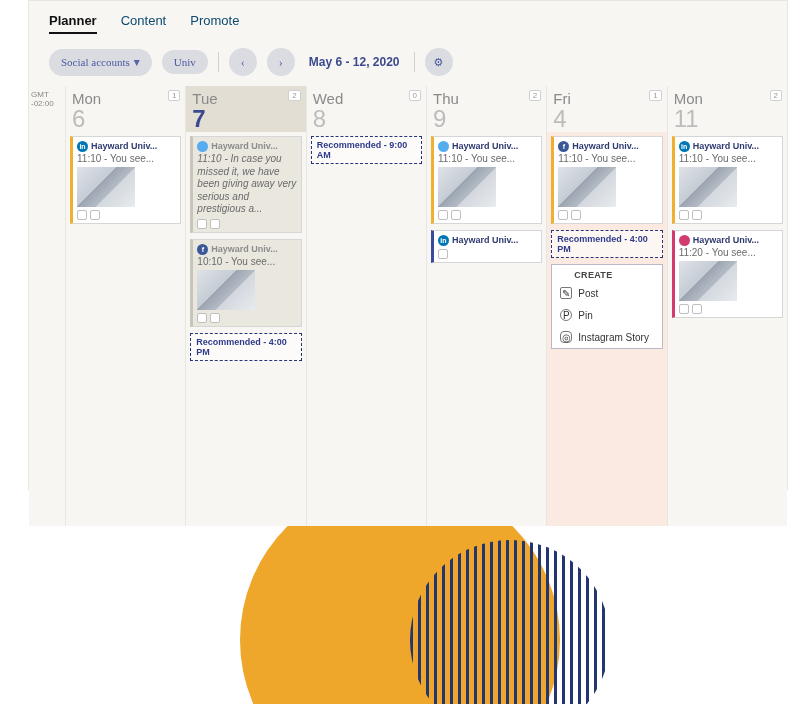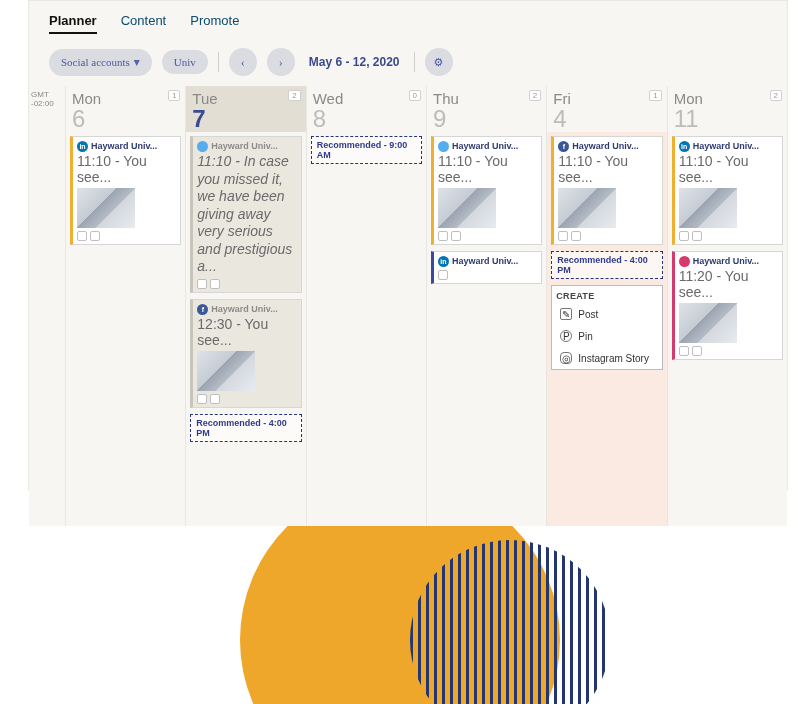--- a/index.html
+++ b/index.html
@@ -133,21 +133,21 @@
     border:1px solid #d6d6d6;
     border-left:3px solid #f0b02f;
     padding:4px 4px 3px;
     font-size:9px;
     color:#444;
     cursor:pointer;
   }
   .card.gray { background:#eae7df; border-left-color:#c8c4b9; color:#9a9a9a; }
   .card .title { font-weight:700; font-size:9px; color:#2f3a70; white-space:nowrap; overflow:hidden; text-overflow:ellipsis; }
   .card.gray .title { color:#8c8c8c; }
-  .card .meta { font-size:14px; margin-top:1px; color:#6a6a6a; }
+  .card .meta { font-size:10px; margin-top:1px; color:#6a6a6a; }
   .card .thumb {
     margin-top:3px;
     width: 58px; height: 40px;
     background: linear-gradient(135deg, #dfe3e8 0%, #c5ccd4 40%, #9aa4b0 40%, #b5bcc6 60%, #d3d8de 60%, #e8ebef 100%);
   }
   .card .footer { margin-top:3px; display:flex; gap:3px; }
   .mini-ico {
     width:10px;height:10px;border:1px solid #bfbfbf;border-radius:2px;background:#fff;display:inline-block;
   }
   .net-ico {
@@ -165,21 +165,21 @@
     font-weight:700;
     padding:3px 5px;
     background:rgba(255,255,255,0.6);
     cursor:pointer;
   }
   .popup {
     border:1px solid #b9b9c8;
     background:#fff;
     font-size:10px;
   }
-  .popup .hdr{ font-weight:700; font-size:9px; color:#444; padding:5px 4px 2px; letter-spacing:.3px; }
+  .popup .hdr{ font-weight:700; font-size:9px; color:#444; padding:5px 22px 2px; letter-spacing:.3px; }
   .popup .opt{
     display:flex; align-items:center; gap:6px;
     padding:5px 8px; cursor:pointer;
   }
   .popup .ico { width:12px;height:12px;display:inline-flex;align-items:center;justify-content:center;font-size:10px;border:1px solid #777;border-radius:2px; }
   .popup .ico.pin{border-radius:50%;}
   .popup .ico.ig{border-radius:4px;}
   .textpost { font-size:8.5px; color:#6a6a6a; line-height:1.25;font-style:italic; }
 </style>
 </head>
@@ -251,21 +251,21 @@
         <div class="card gray">
           <div class="title"><span class="net-ico net-tw"></span><span>Hayward Univ...</span></div>
           <div class="meta textpost">11:10 - In case you missed it, we have been giving away very serious and prestigious a...</div>
           <div class="footer">
               <span class="mini-ico"></span>
               <span class="mini-ico"></span>
             </div>
         </div>
         <div class="card gray">
           <div class="title"><span class="net-ico net-fb">f</span><span>Hayward Univ...</span></div>
-          <div class="meta">12:30 - You see...</div>
+          <div class="meta">10:10 - You see...</div>
           <div class="thumb"></div>
           <div class="footer">
               <span class="mini-ico"></span>
               <span class="mini-ico"></span>
             </div>
         </div>
         <div class="reco">Recommended - 4:00 PM</div>
       </div>
     </div>
 

